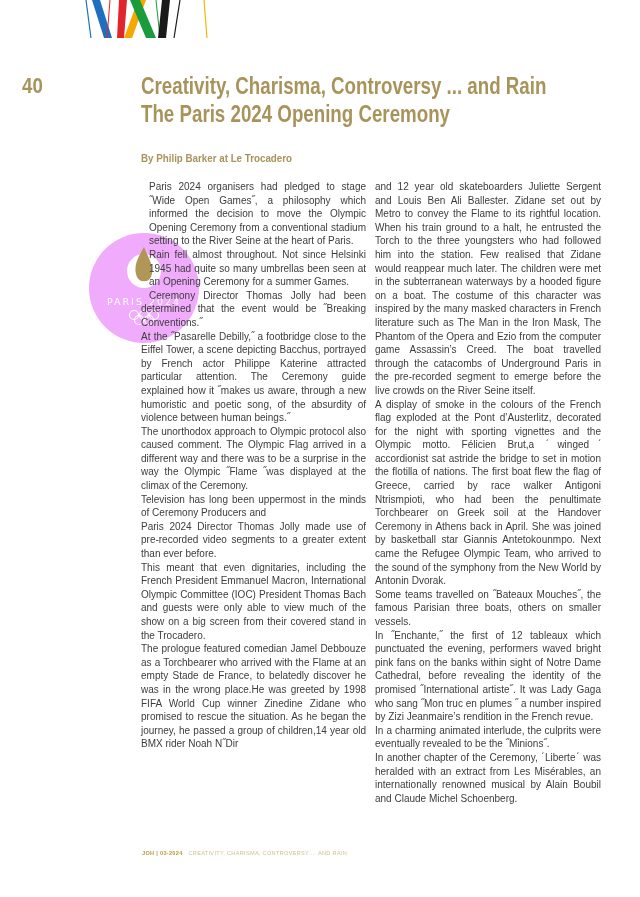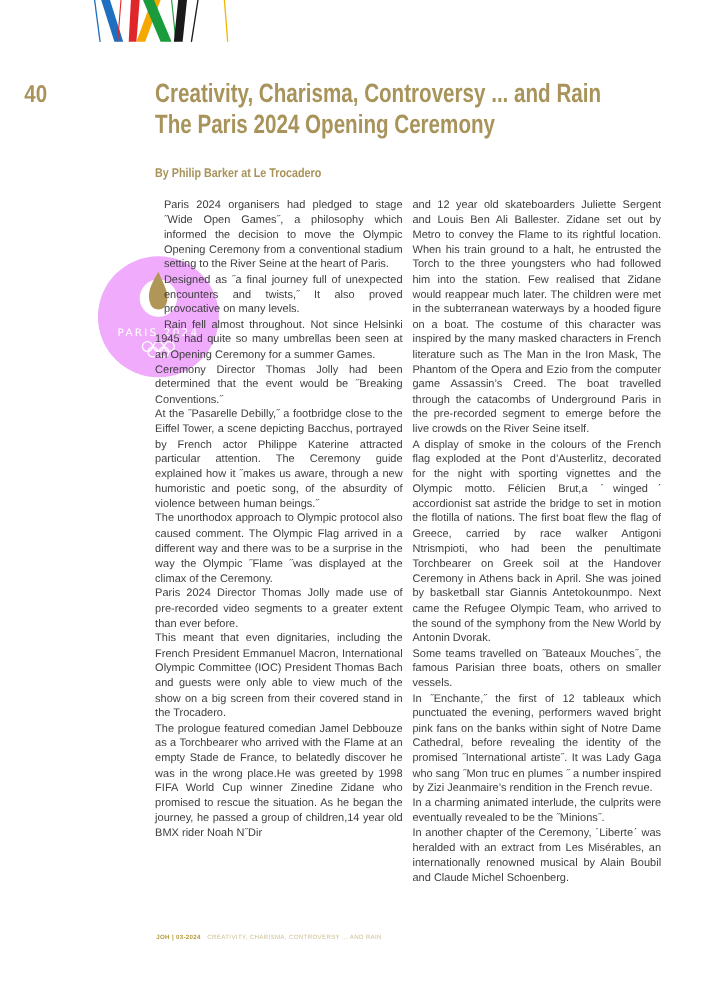--- a/index.html
+++ b/index.html
@@ -62,25 +62,25 @@
       <circle cx="65" cy="82" r="4.5"></circle>
       <circle cx="50" cy="87" r="4.5"></circle>
       <circle cx="60" cy="87" r="4.5"></circle>
     </g>
   </svg>
 </div>
 
 <div class="col col-left">
   <div class="float-shape" style="margin-top:36px;"></div>
   <p>Paris 2024 organisers had pledged to stage ˝Wide Open Games˝, a philosophy which informed the decision to move the Olympic Opening Ceremony from a conventional stadium setting to the River Seine at the heart of Paris.</p>
-  <p>Designed as ˝a final journey full of unexpected encounters and twists,˝ It also proved provocative on many levels.</p>
   <p>Rain fell almost throughout. Not since Helsinki 1945 had quite so many umbrellas been seen at an Opening Ceremony for a summer Games.</p>
   <p>Ceremony Director Thomas Jolly had been determined that the event would be ˝Breaking Conventions.˝</p>
   <p>At the ˝Pasarelle Debilly,˝ a footbridge close to the Eiffel Tower, a scene depicting Bacchus, portrayed by French actor Philippe Katerine attracted particular attention. The Ceremony guide explained how it ˝makes us aware, through a new humoristic and poetic song, of the absurdity of violence between human beings.˝</p>
   <p>The unorthodox approach to Olympic protocol also caused comment. The Olympic Flag arrived in a different way and there was to be a surprise in the way the Olympic ˝Flame ˝was displayed at the climax of the Ceremony.</p>
+  <p>Television has long been uppermost in the minds of Ceremony Producers and</p>
   <p>Paris 2024 Director Thomas Jolly made use of pre-recorded video segments to a greater extent than ever before.</p>
   <p>This meant that even dignitaries, including the French President Emmanuel Macron, International Olympic Committee (IOC) President Thomas Bach and guests were only able to view much of the show on a big screen from their covered stand in the Trocadero.</p>
   <p>The prologue featured comedian Jamel Debbouze as a Torchbearer who arrived with the Flame at an empty Stade de France, to belatedly discover he was in the wrong place.He was greeted by 1998 FIFA World Cup winner Zinedine Zidane who promised to rescue the situation. As he began the journey, he passed a group of children,14 year old BMX rider Noah N˝Dir</p>
 </div>
 
 <div class="col col-right">
   <p>and 12 year old skateboarders Juliette Sergent and Louis Ben Ali Ballester. Zidane set out by Metro to convey the Flame to its rightful location. When his train ground to a halt, he entrusted the Torch to the three youngsters who had followed him into the station. Few realised that Zidane would reappear much later. The children were met in the subterranean waterways by a hooded figure on a boat. The costume of this character was inspired by the many masked characters in French literature such as The Man in the Iron Mask, The Phantom of the Opera and Ezio from the computer game Assassin’s Creed. The boat travelled through the catacombs of Underground Paris in the pre-recorded segment to emerge before the live crowds on the River Seine itself.</p>
   <p>A display of smoke in the colours of the French flag exploded at the Pont d’Austerlitz, decorated for the night with sporting vignettes and the Olympic motto. Félicien Brut,a ˊwingedˊ accordionist sat astride the bridge to set in motion the flotilla of nations. The first boat flew the flag of Greece, carried by race walker Antigoni Ntrismpioti, who had been the penultimate Torchbearer on Greek soil at the Handover Ceremony in Athens back in April. She was joined by basketball star Giannis Antetokounmpo. Next came the Refugee Olympic Team, who arrived to the sound of the symphony from the New World by Antonin Dvorak.</p>
   <p>Some teams travelled on ˝Bateaux Mouches˝, the famous Parisian three boats, others on smaller vessels.</p>
   <p>In ˝Enchante,˝ the first of 12 tableaux which punctuated the evening, performers waved bright pink fans on the banks within sight of Notre Dame Cathedral, before revealing the identity of the promised ˝International artiste˝. It was Lady Gaga who sang ˝Mon truc en plumes ˝ a number inspired by Zizi Jeanmaire’s rendition in the French revue.</p>

